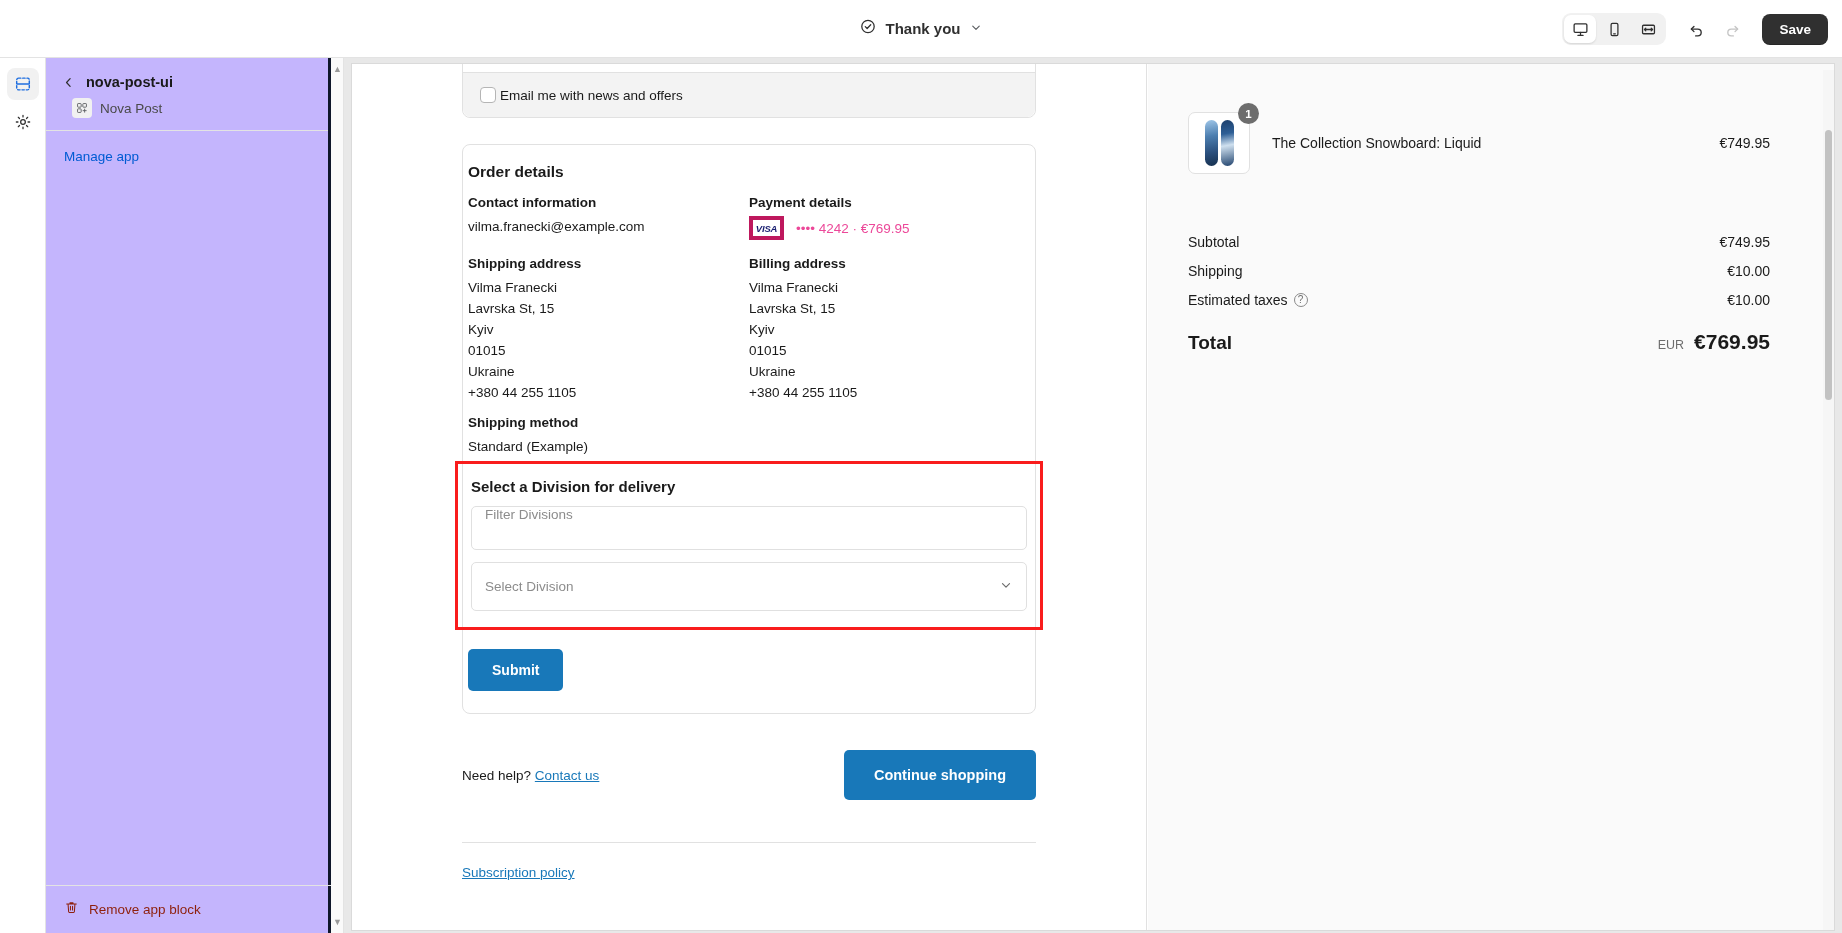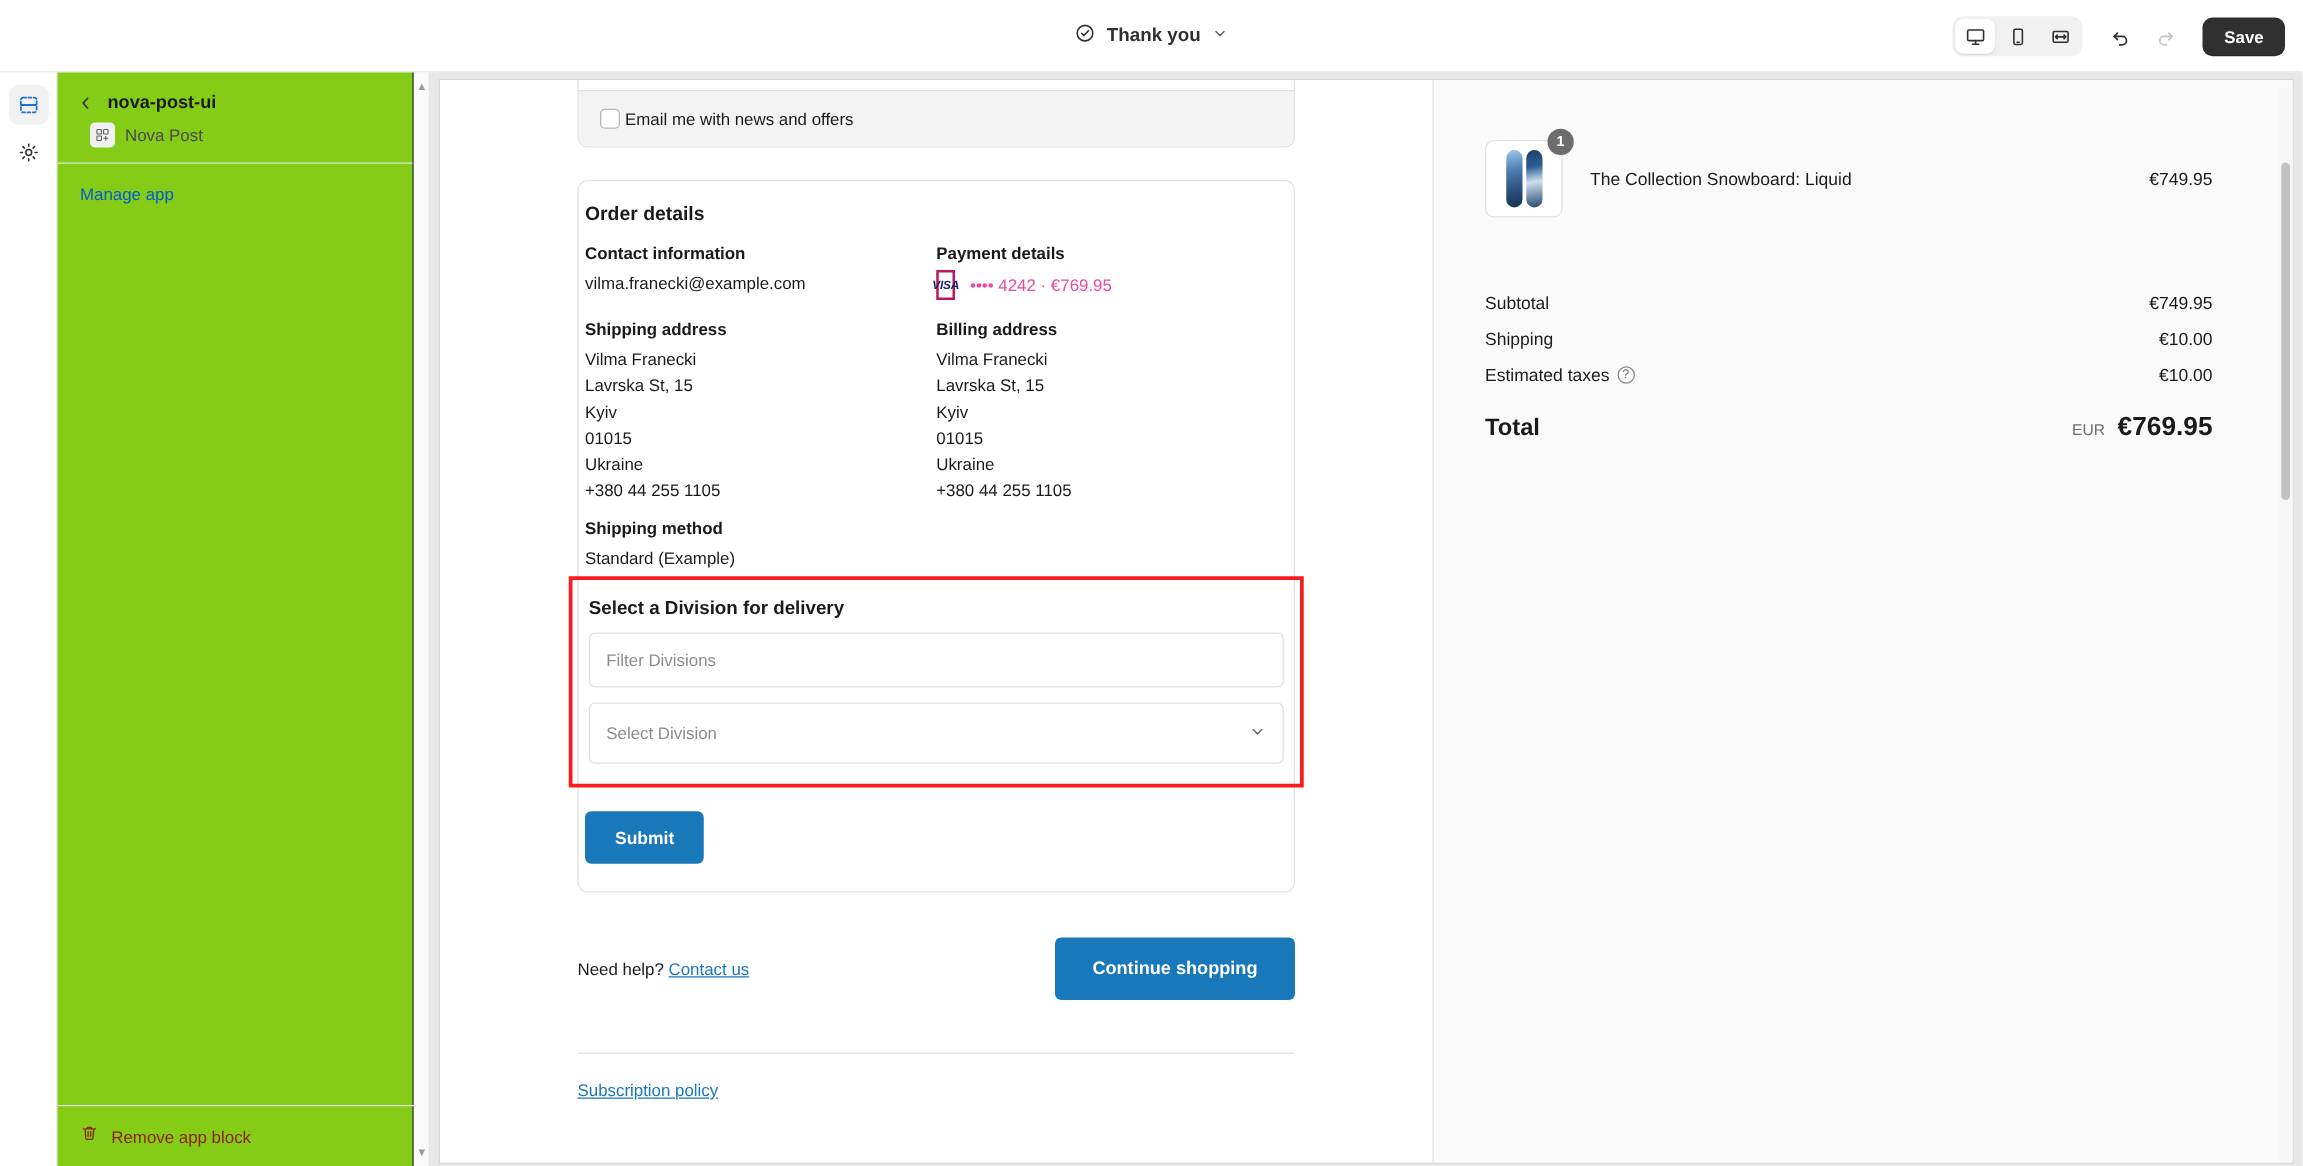--- a/index.html
+++ b/index.html
@@ -82,21 +82,21 @@
   .rail-btn {
     width: 32px; height: 32px; border-radius: 8px;
     display: flex; align-items: center; justify-content: center; cursor: pointer;
   }
   .rail-btn.active { background: #f1f1f1; }
 
   
   .sidebar {
     position: absolute; top: 58px; left: 46px;
     width: 285px; height: 875px;
-    background: #84cc16; border-right: 1px solid #0f172a;
+    background: #c4b5fd; border-right: 3px solid #0f172a;
   }
   .sb-header { padding: 14px 16px 12px 12px; border-bottom: 1px solid #e3e3e3; }
   .sb-title-row { display: flex; align-items: center; gap: 8px; }
   .sb-back { width: 20px; height: 20px; display: flex; align-items: center; justify-content: center; cursor: pointer; }
   .sb-title { font-size: 14.5px; font-weight: 700; color: #1a1a1a; }
   .sb-sub-row { display: flex; align-items: center; gap: 8px; margin-top: 6px; padding-left: 14px; }
   .sb-app-icon {
     width: 20px; height: 20px; border-radius: 4px; background: #f1f1f1;
     display: flex; align-items: center; justify-content: center;
   }
@@ -165,35 +165,35 @@
     border: 1px solid #e1e1e1; border-radius: 8px;
     margin-top: 26px; padding: 18px 5px 22px;
   }
   .od-title { font-size: 15.5px; font-weight: 700; color: #1a1a1a; margin-bottom: 14px; }
   .od-grid { display: grid; grid-template-columns: 281px 1fr; }
   .od-h { font-size: 13.5px; font-weight: 700; color: #1a1a1a; margin-bottom: 6px; }
   .od-t { font-size: 13.5px; color: #1a1a1a; line-height: 21px; }
   .od-block { margin-bottom: 16px; }
   .pay-row { display: flex; align-items: center; gap: 12px; }
   .visa {
-    width: 15px; height: 24px; border: 2px solid #be185d; border-radius: 0;
+    width: 35px; height: 24px; border: 4px solid #be185d; border-radius: 0;
     background: #fff; display: flex; align-items: center; justify-content: center;
     font-size: 9.5px; font-weight: 800; color: #1a1f71; font-style: italic;
     letter-spacing: -0.2px; flex: none;
   }
   .pay-text { font-size: 13.5px; color: #ec4899; }
 
   
   .hl-block {
     border: 3px solid #f91c1c; margin: 4px -13px 0; padding: 14px 13px 16px;
   }
   .hl-title { font-size: 15px; font-weight: 700; color: #1a1a1a; margin-bottom: 11px; }
   .field {
     border: 1px solid #e0e0e0; border-radius: 5px; background: #fff;
-    height: 44px; display: flex; align-items: center; padding: 0 13px;
+    height: 44px; display: flex; align-items: flex-start; padding: 0 13px;
     font-size: 13.5px; color: #8c8c8c; cursor: text; margin-bottom: 12px;
     width: 100%;
   }
   .field input {
     border: none; outline: none; width: 100%; font-size: 13.5px;
     font-family: "Liberation Sans", sans-serif; color: #1a1a1a; background: transparent;
   }
   .field input::placeholder { color: #8c8c8c; }
   .select-field {
     border: 1px solid #e0e0e0; border-radius: 5px; background: #fff;

